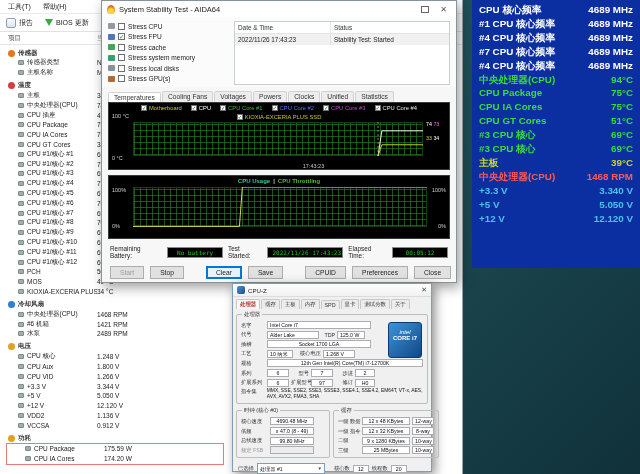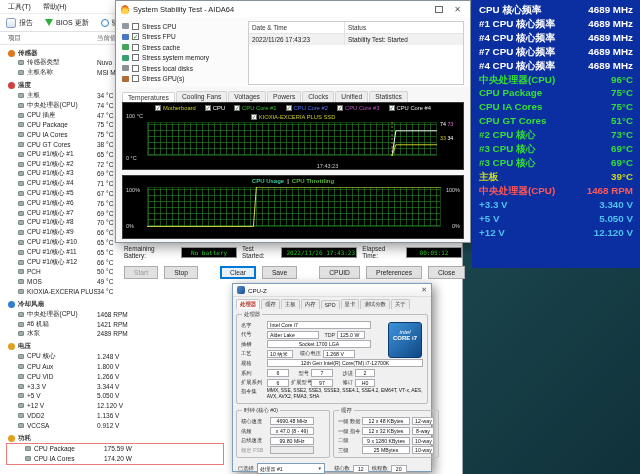--- a/index.html
+++ b/index.html
@@ -21,21 +21,21 @@
   .sensor-list{font-size:6.5px;color:#222;}
   .s-group{margin-top:3px;}
   .s-gh{display:flex;align-items:center;height:10px;padding-left:8px;font-weight:bold;color:#333;}
   .g-ico{width:7px;height:7px;border-radius:50%;margin-right:3px;display:inline-block;}
   .s-row{display:flex;align-items:center;height:9.8px;padding-left:18px;}
   .s-ico{width:6px;height:5px;border-radius:1px;margin-right:3px;display:inline-block;background:#9fb0a8;border:1px solid #7d8d86;box-sizing:border-box;}
   .s-row .lbl{width:70px;white-space:nowrap;overflow:hidden;}
   .s-row .val{white-space:nowrap;}
   .hl-box{border:1px solid #e87a7a;margin-left:6px;width:216px;}
   
-  .sst{position:absolute;left:115px;top:0;width:356px;height:243px;background:#f7f7f7;
+  .sst{position:absolute;left:101px;top:0;width:356px;height:283px;background:#f7f7f7;
     border:1px solid #87929b;box-shadow:3px 4px 12px rgba(0,0,0,.4);box-sizing:border-box;}
   .sst-titlebar{height:16px;background:#fff;display:flex;align-items:center;gap:4px;padding:0 5px;font-size:7.5px;color:#222;}
   .flame{width:8px;height:9px;background:radial-gradient(circle at 50% 70%,#ffd24a 0 35%,#f07818 60%,#c23a10 100%);border-radius:50% 50% 50% 50%/60% 60% 40% 40%;}
   .sst-title{flex:1;white-space:nowrap;overflow:hidden;}
   .wb{width:15px;height:12px;display:flex;align-items:center;justify-content:center;color:#555;font-size:8px;}
   .maxglyph{width:6px;height:5px;border:1px solid #666;display:inline-block;}
   .sst-top{display:flex;gap:6px;padding:4px 6px 2px;background:#fbfbfb;}
   .stress-list{width:120px;}
   .stress-row{display:flex;align-items:center;gap:3px;height:10.5px;font-size:6.6px;color:#222;}
   .cb{width:7px;height:7px;border:1px solid #707070;background:#fff;font-size:6.5px;line-height:6.5px;text-align:center;color:#1a7a1a;box-sizing:border-box;}
@@ -516,37 +516,33 @@
       <div class="osd-row osd-w">
         <span>#7 CPU 核心频率</span>
         <span>4689 MHz</span>
       </div>
       <div class="osd-row osd-w">
         <span>#4 CPU 核心频率</span>
         <span>4689 MHz</span>
       </div>
       <div class="osd-row osd-g">
         <span>中央处理器(CPU)</span>
-        <span>96°C</span>
+        <span>94°C</span>
       </div>
       <div class="osd-row osd-g">
         <span>CPU Package</span>
         <span>75°C</span>
       </div>
       <div class="osd-row osd-g">
         <span>CPU IA Cores</span>
         <span>75°C</span>
       </div>
       <div class="osd-row osd-g">
         <span>CPU GT Cores</span>
         <span>51°C</span>
-      </div>
-      <div class="osd-row osd-g">
-        <span>#2 CPU 核心</span>
-        <span>73°C</span>
       </div>
       <div class="osd-row osd-g">
         <span>#3 CPU 核心</span>
         <span>69°C</span>
       </div>
       <div class="osd-row osd-g">
         <span>#3 CPU 核心</span>
         <span>69°C</span>
       </div>
       <div class="osd-row osd-y">

